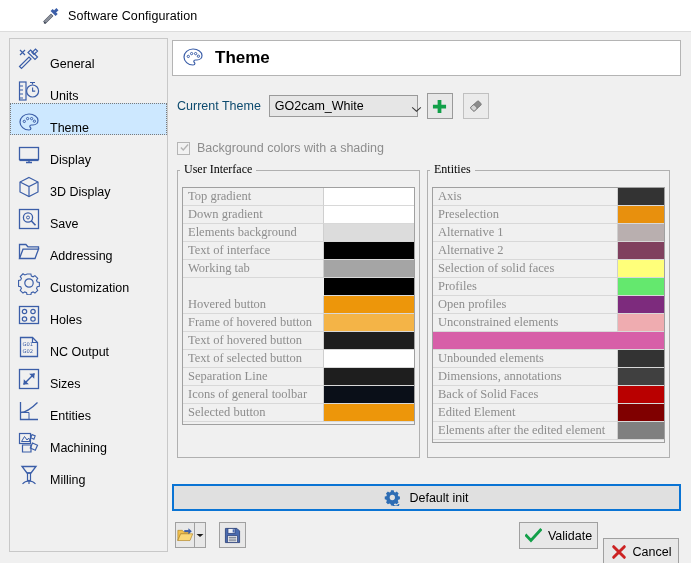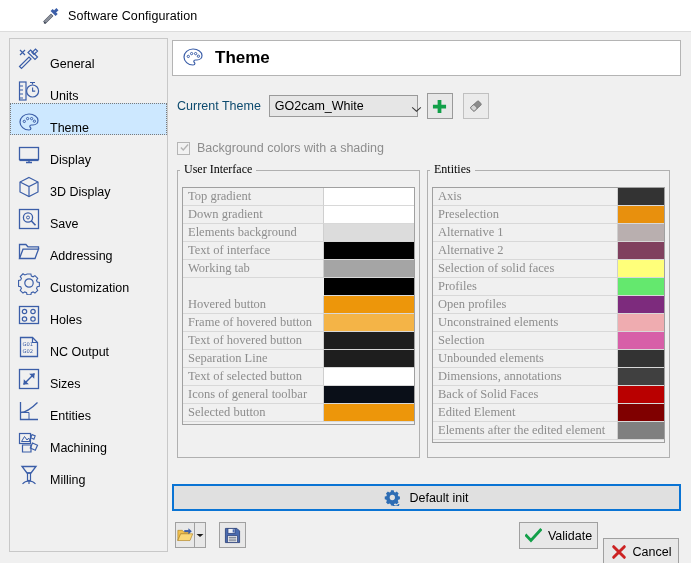--- a/index.html
+++ b/index.html
@@ -395,26 +395,26 @@
       </div>
       <div class="lrow">
         <div class="lname" style="width: 141px;">Frame of hovered button</div>
         <div class="lswatch" style="background: rgb(244, 180, 71);"></div>
       </div>
       <div class="lrow">
         <div class="lname" style="width: 141px;">Text of hovered button</div>
         <div class="lswatch" style="background: rgb(30, 30, 30);"></div>
       </div>
       <div class="lrow">
+        <div class="lname" style="width: 141px;">Text of selected button</div>
+        <div class="lswatch" style="background: rgb(255, 255, 255);"></div>
+      </div>
+      <div class="lrow">
         <div class="lname" style="width: 141px;">Separation Line</div>
         <div class="lswatch" style="background: rgb(30, 30, 30);"></div>
-      </div>
-      <div class="lrow">
-        <div class="lname" style="width: 141px;">Text of selected button</div>
-        <div class="lswatch" style="background: rgb(255, 255, 255);"></div>
       </div>
       <div class="lrow">
         <div class="lname" style="width: 141px;">Icons of general toolbar</div>
         <div class="lswatch" style="background: rgb(10, 15, 24);"></div>
       </div>
       <div class="lrow">
         <div class="lname" style="width: 141px;">Selected button</div>
         <div class="lswatch" style="background: rgb(237, 150, 10);"></div>
       </div>
     </div>
@@ -450,21 +450,20 @@
       </div>
       <div class="lrow">
         <div class="lname" style="width: 185px;">Open profiles</div>
         <div class="lswatch" style="background: rgb(125, 43, 125);"></div>
       </div>
       <div class="lrow">
         <div class="lname" style="width: 185px;">Unconstrained elements</div>
         <div class="lswatch" style="background: rgb(239, 172, 176);"></div>
       </div>
       <div class="lrow">
-        <div class="lname" style="width: 185px;">Selection</div>
         <div class="lswatch" style="background: rgb(215, 95, 168);"></div>
       </div>
       <div class="lrow">
         <div class="lname" style="width: 185px;">Unbounded elements</div>
         <div class="lswatch" style="background: rgb(51, 51, 51);"></div>
       </div>
       <div class="lrow">
         <div class="lname" style="width: 185px;">Dimensions, annotations</div>
         <div class="lswatch" style="background: rgb(64, 64, 64);"></div>
       </div>

